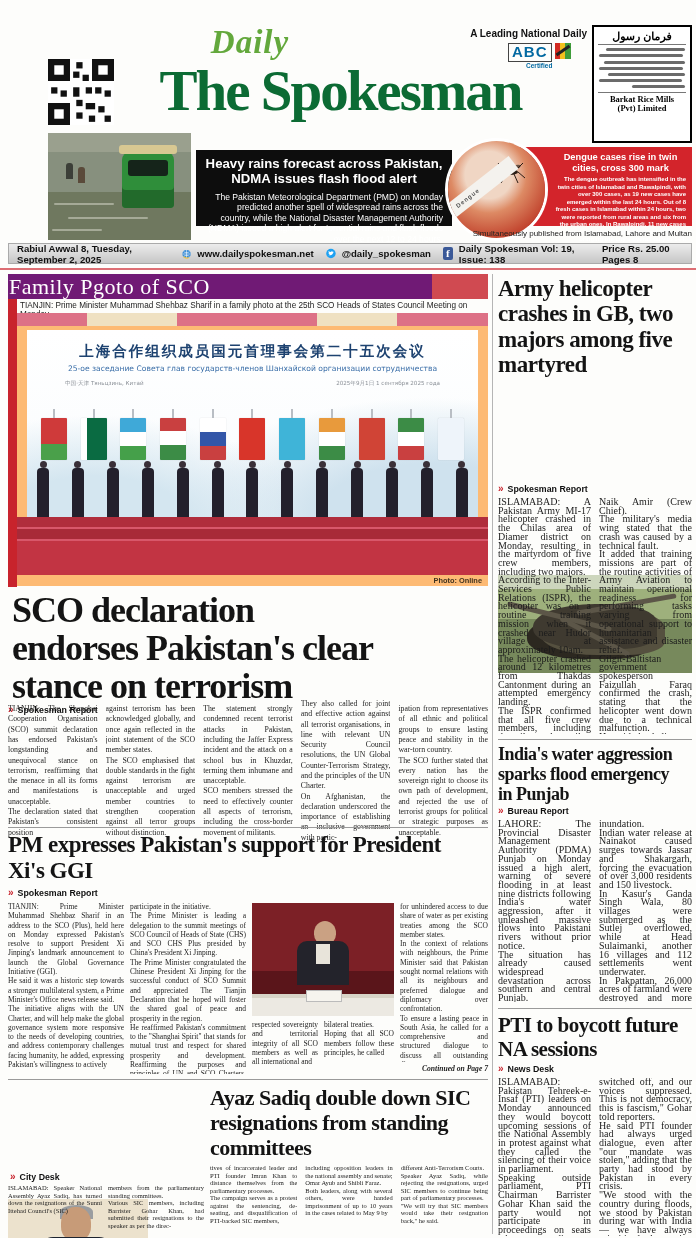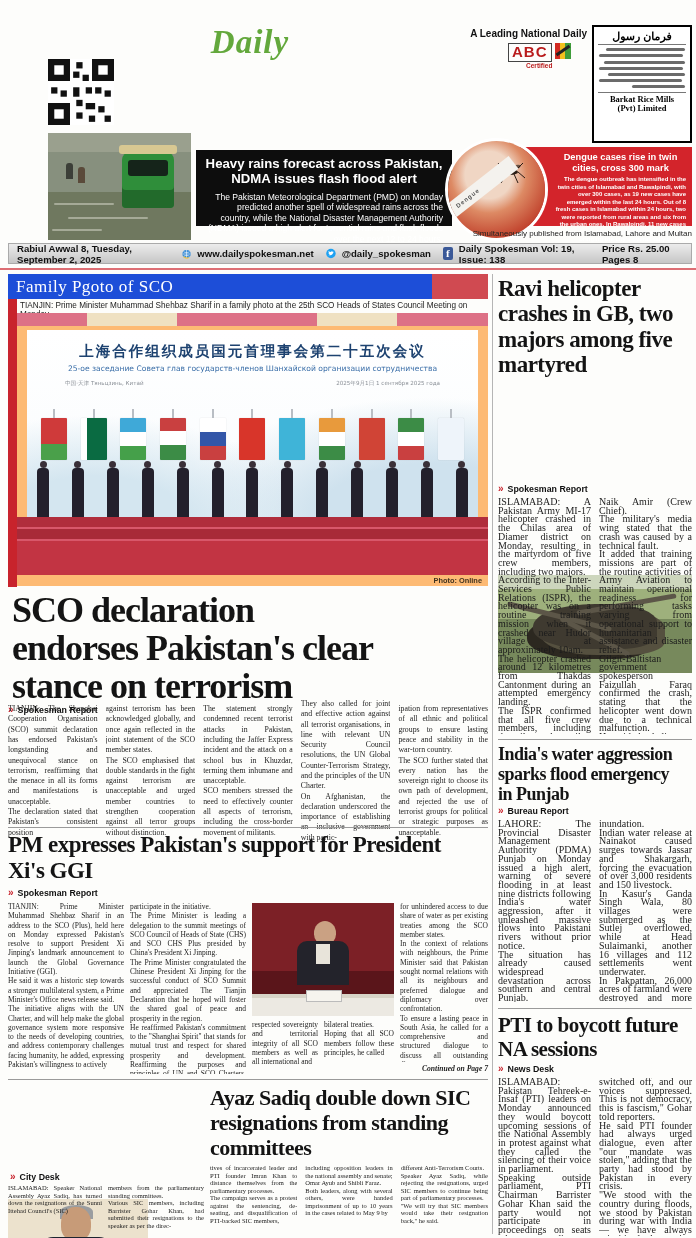--- a/index.html
+++ b/index.html
@@ -5,21 +5,21 @@
   html,body{margin:0;padding:0;background:#ffffff;}
   .page{position:relative;width:696px;height:1238px;background:#fdfdfb;overflow:hidden;
         font-family:"Liberation Serif",serif;}
   .abs{position:absolute;}
   
   .daily{font-family:"Liberation Serif",serif;font-style:italic;font-weight:bold;
          color:#63a83c;font-size:33px;text-align:center;letter-spacing:1px;}
   .mast-title{font-family:"Liberation Serif",serif;font-weight:bold;color:#0c6b34;
          font-size:57px;letter-spacing:-2px;text-align:center;line-height:1;}
   .tagline{font-family:"Liberation Sans",sans-serif;font-weight:bold;font-size:10px;color:#111;text-align:right;}
-  .abc-box{font-family:"Liberation Sans",sans-serif;color:#b91c1c;text-align:center;}
+  .abc-box{font-family:"Liberation Sans",sans-serif;color:#0369a1;text-align:center;}
   .abc-a{font-size:15px;font-weight:bold;letter-spacing:1px;border:1px solid #444;padding:0 3px;line-height:1.1;}
   .abc-c{font-size:6.5px;font-weight:bold;}
   .abc-mark{display:inline-block;width:16px;height:16px;vertical-align:top;margin-left:3px;
      background:linear-gradient(90deg,#d22a22 0 5px,#f2c11d 5px 10px,#3f9d3a 10px 16px);
      -webkit-mask:none;position:relative;}
   .abc-mark:after{content:"";position:absolute;left:0;top:6px;width:16px;height:3px;background:#222;transform:rotate(-35deg);}
   .urdu-box{border:2px solid #000;background:#fff;padding:3px 4px;box-sizing:border-box;text-align:center;}
   .urdu-title{font-weight:bold;font-size:11px;direction:rtl;border-bottom:1px solid #777;padding-bottom:1px;}
   .urdu-line{height:3px;background:#6b6b6b;border-radius:2px;margin:3.2px 1px;}
   .urdu-footer{font-weight:bold;font-size:8.5px;line-height:1.1;border-top:1px solid #777;padding-top:2px;}
@@ -42,22 +42,22 @@
   .mosquito{position:absolute;left:46px;top:18px;width:34px;height:26px;}
   .published{font-family:"Liberation Sans",sans-serif;font-size:8px;color:#222;text-align:right;}
   
   .datebar{background:linear-gradient(180deg,#ececec,#c6c6c6);border:1px solid #aaa;display:flex;align-items:center;
      font-family:"Liberation Sans",sans-serif;font-weight:bold;font-size:9.6px;color:#111;padding:0 8px;box-sizing:border-box;gap:6px;}
   .datebar .spacer{flex:1;}
   .fb-icon{display:inline-block;width:13px;height:13px;background:#3b5998;color:#fff;border-radius:2px;text-align:center;
      font-family:"Liberation Serif",serif;font-weight:bold;font-size:11px;line-height:13px;}
   .redline{background:#dd6e74;}
   
-  .banner{background:#1d4ed8;color:#fff;font-family:"Liberation Serif",serif;font-size:17px;letter-spacing:.5px;
-     line-height:25px;padding-left:8px;box-sizing:border-box;}
+  .banner{background:#701a75;color:#fff;font-family:"Liberation Serif",serif;font-size:22px;letter-spacing:.5px;
+     line-height:25px;padding-left:1px;box-sizing:border-box;}
   .banner-ext{background:#d04a51;}
   .caption{font-family:"Liberation Sans",sans-serif;font-size:8.2px;color:#222;}
   .vrule{background:#b5b5b5;width:1px;}
   .hrule{background:#9a9a9a;height:1px;}
   .hl{font-family:"Liberation Serif",serif;font-weight:bold;color:#141414;white-space:pre-line;letter-spacing:-0.5px;}
   .byline{display:flex;align-items:center;gap:4px;font-family:"Liberation Sans",sans-serif;font-weight:bold;font-size:8.8px;color:#111;}
   .byline .bicon{color:#c8232c;font-weight:bold;font-size:10px;line-height:1;}
   .bt{color:#1c1c1c;text-align:justify;white-space:pre-line;overflow:hidden;}
   .bt-lg{font-size:7.8px;line-height:10.3px;}
   .bt-md{font-size:7.5px;line-height:9.3px;}
@@ -132,20 +132,21 @@
       <rect x="9" y="13" width="2" height="2"></rect>
         <rect x="12" y="14" width="3" height="2"></rect>
         <rect x="16" y="15" width="2" height="2"></rect>
       <rect x="9" y="17" width="2" height="2"></rect>
         <rect x="13" y="18" width="2" height="2"></rect>
         <rect x="18" y="18" width="2" height="2"></rect>
     </g>
   </svg>
 
   <div class="abs daily" style="left:150px;top:24px;width:200px;">Daily</div>
+  <div class="abs mast-title" style="left:88px;top:62px;width:505px;">The Spokesman</div>
   <div class="abs tagline" style="left:425px;top:28px;width:162px;">A Leading National Daily</div>
 
   <div class="abs abc-box" style="left:508px;top:43px;">
     <span class="abc-a" style="display:inline-block;">ABC</span><span class="abc-mark"></span>
     <div class="abc-c">Certified</div>
   </div>
 
   <div class="abs urdu-box" style="left:592px;top:25px;width:100px;height:118px;">
     <div class="urdu-title">فرمان رسول</div>
     <div>
@@ -339,21 +340,21 @@
   <div class="abs cols" style="left:210px;top:1164px;width:278px;height:72px;gap:8px;">
     <div class="bt bt-sm">tives of incarcerated leader and PTI founder Imran Khan to distance themselves from the parliamentary processes.
 The campaign serves as a protest against the sentencing, de-seating, and disqualification of PTI-backed SIC members,</div>
     <div class="bt bt-sm">including opposition leaders in the national assembly and senate; Omar Ayub and Shibli Faraz.
 Both leaders, along with several others, were handed imprisonment of up to 10 years in the cases related to May 9 by</div>
     <div class="bt bt-sm">different Anti-Terrorism Courts.
 Speaker Ayaz Sadiq, while rejecting the resignations, urged SIC members to continue being part of parliamentary processes.
 "We will try that SIC members would take their resignation back," he said.</div>
   </div>
 
-  <div class="abs hl" style="left:498px;top:276px;width:194px;font-size:23px;line-height:1.1;">Ravi helicopter
+  <div class="abs hl" style="left:498px;top:276px;width:194px;font-size:23px;line-height:1.1;">Army helicopter
 crashes in GB, two
 majors among five
 martyred</div>
   <div class="abs heli-photo" style="left:498px;top:380px;width:194px;height:98px;">
     <div class="heli-wreck"></div>
     <div class="rotor" style="left:4%;top:40%;width:55%;transform:rotate(14deg);"></div>
     <div class="rotor" style="left:40%;top:28%;width:52%;transform:rotate(-10deg);"></div>
     <div class="rotor" style="left:30%;top:60%;width:40%;transform:rotate(28deg);"></div>
   </div>
   <div class="abs byline" style="left:498px;top:484px;">

